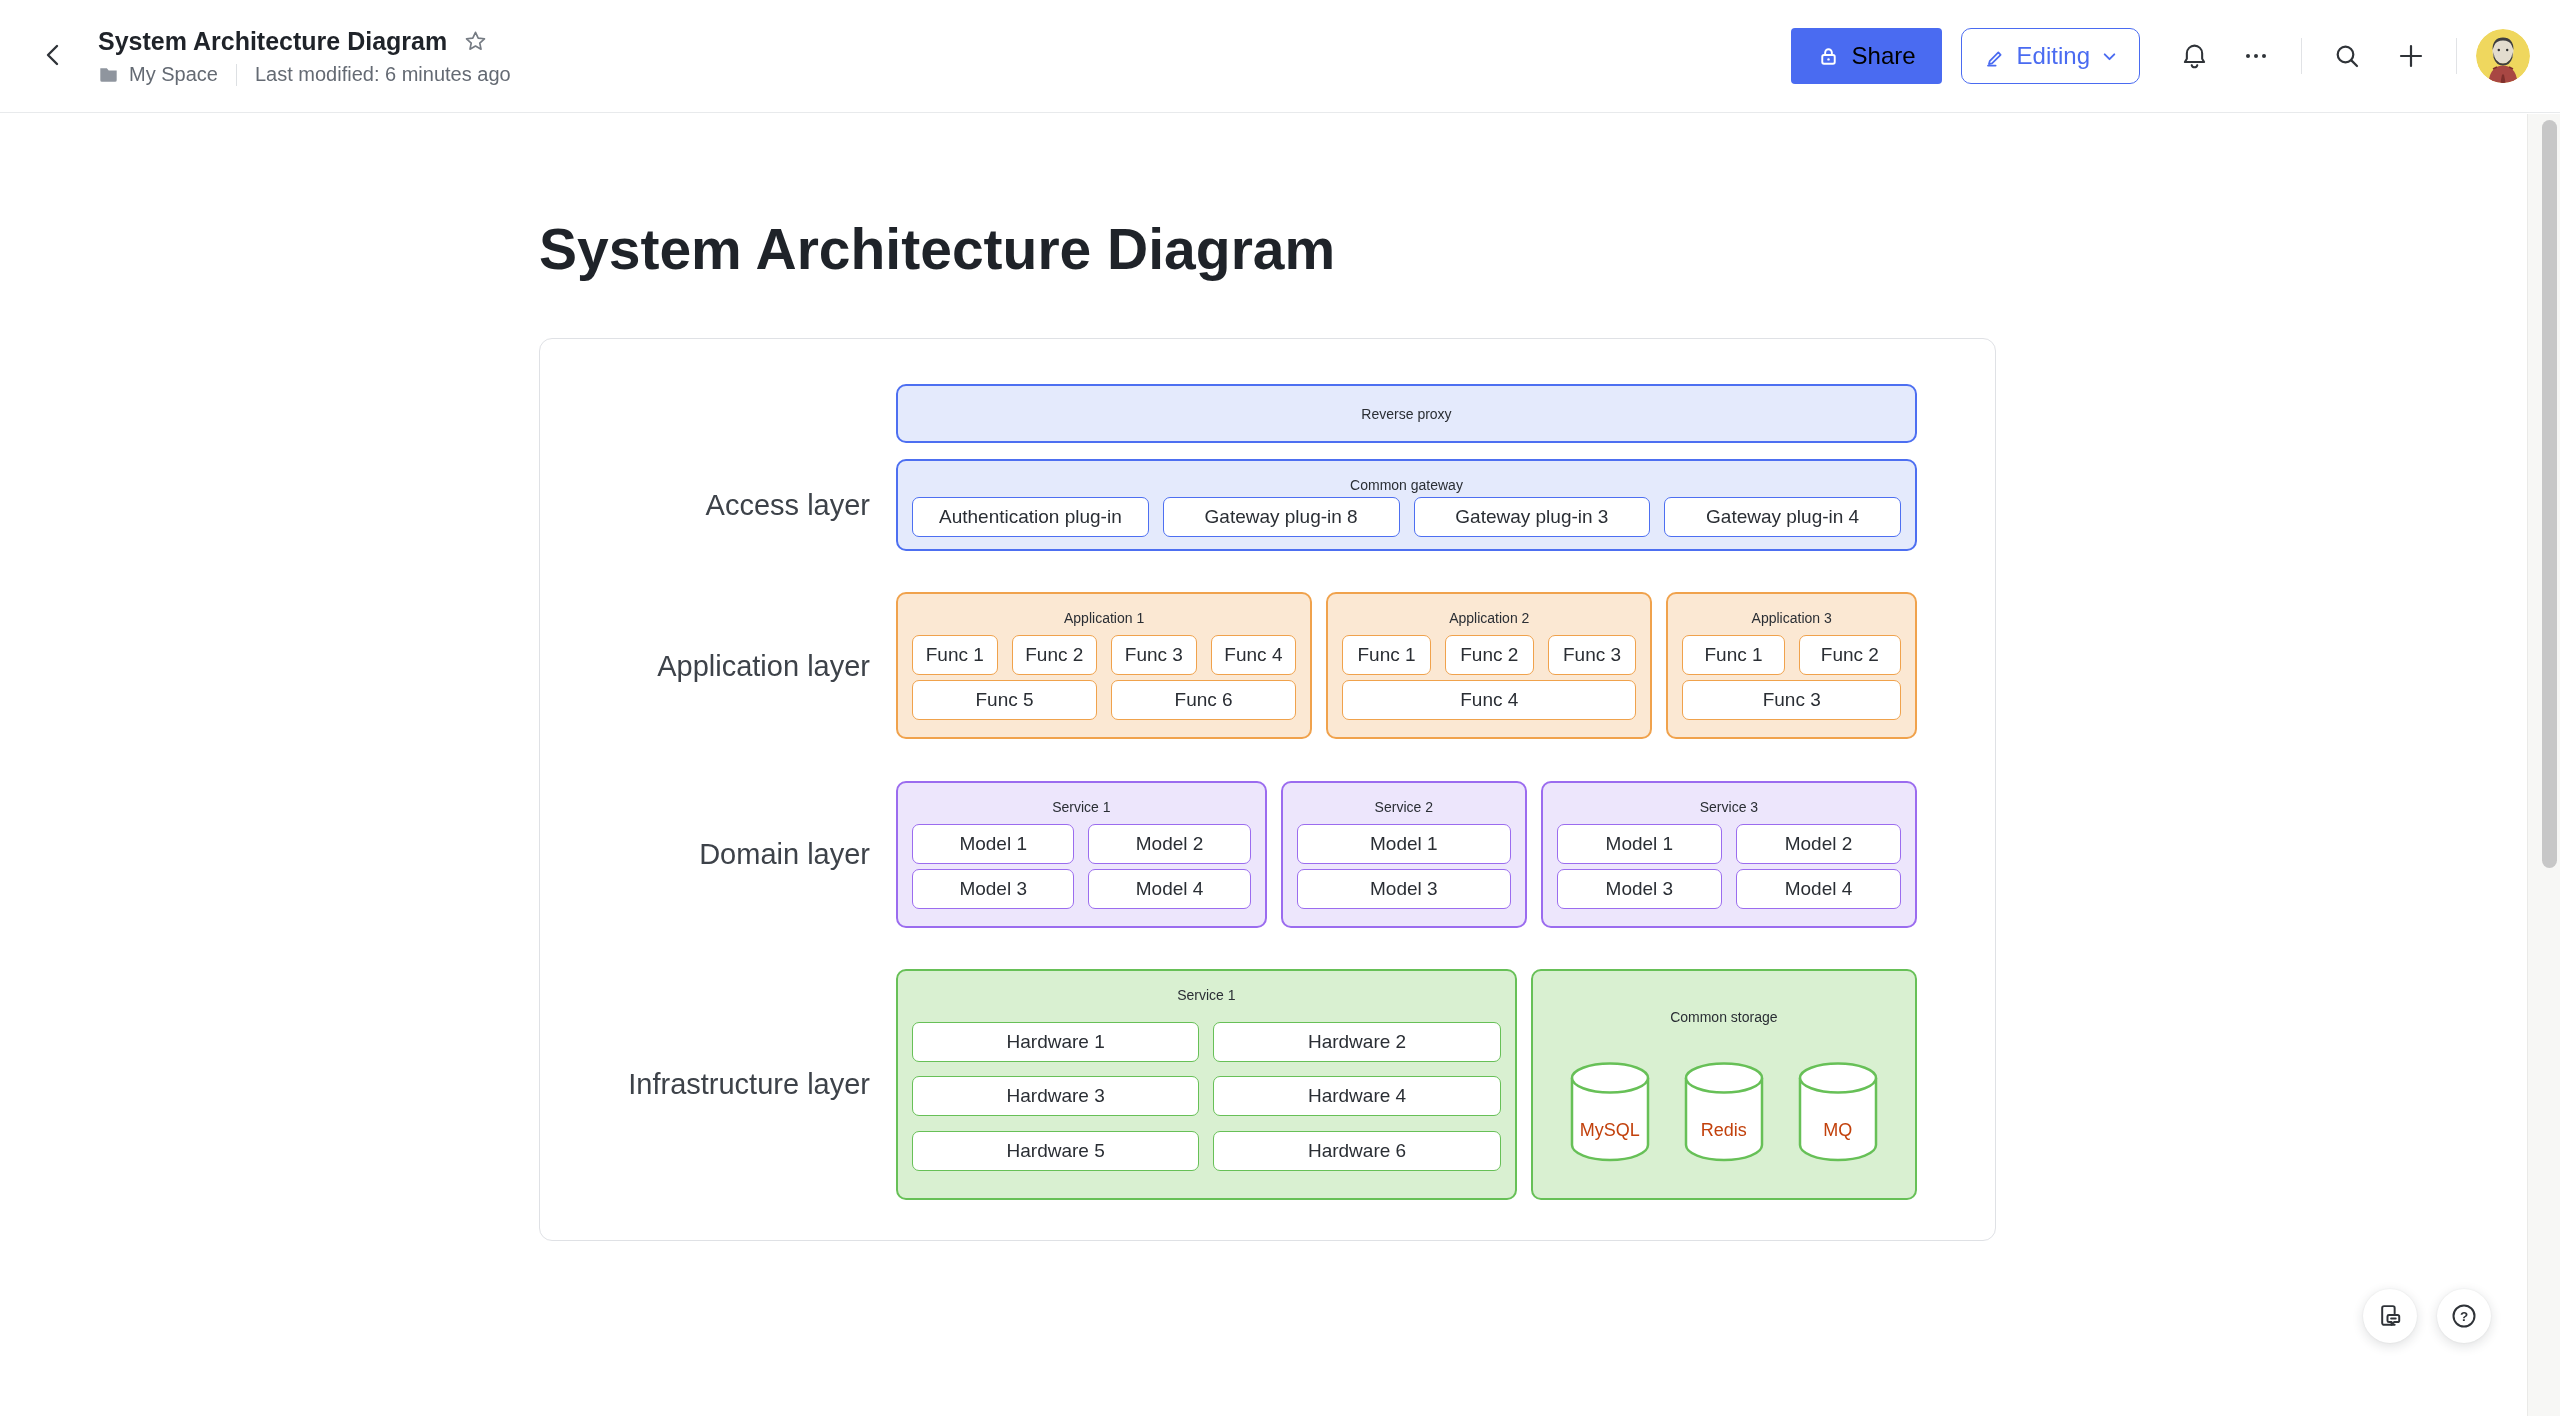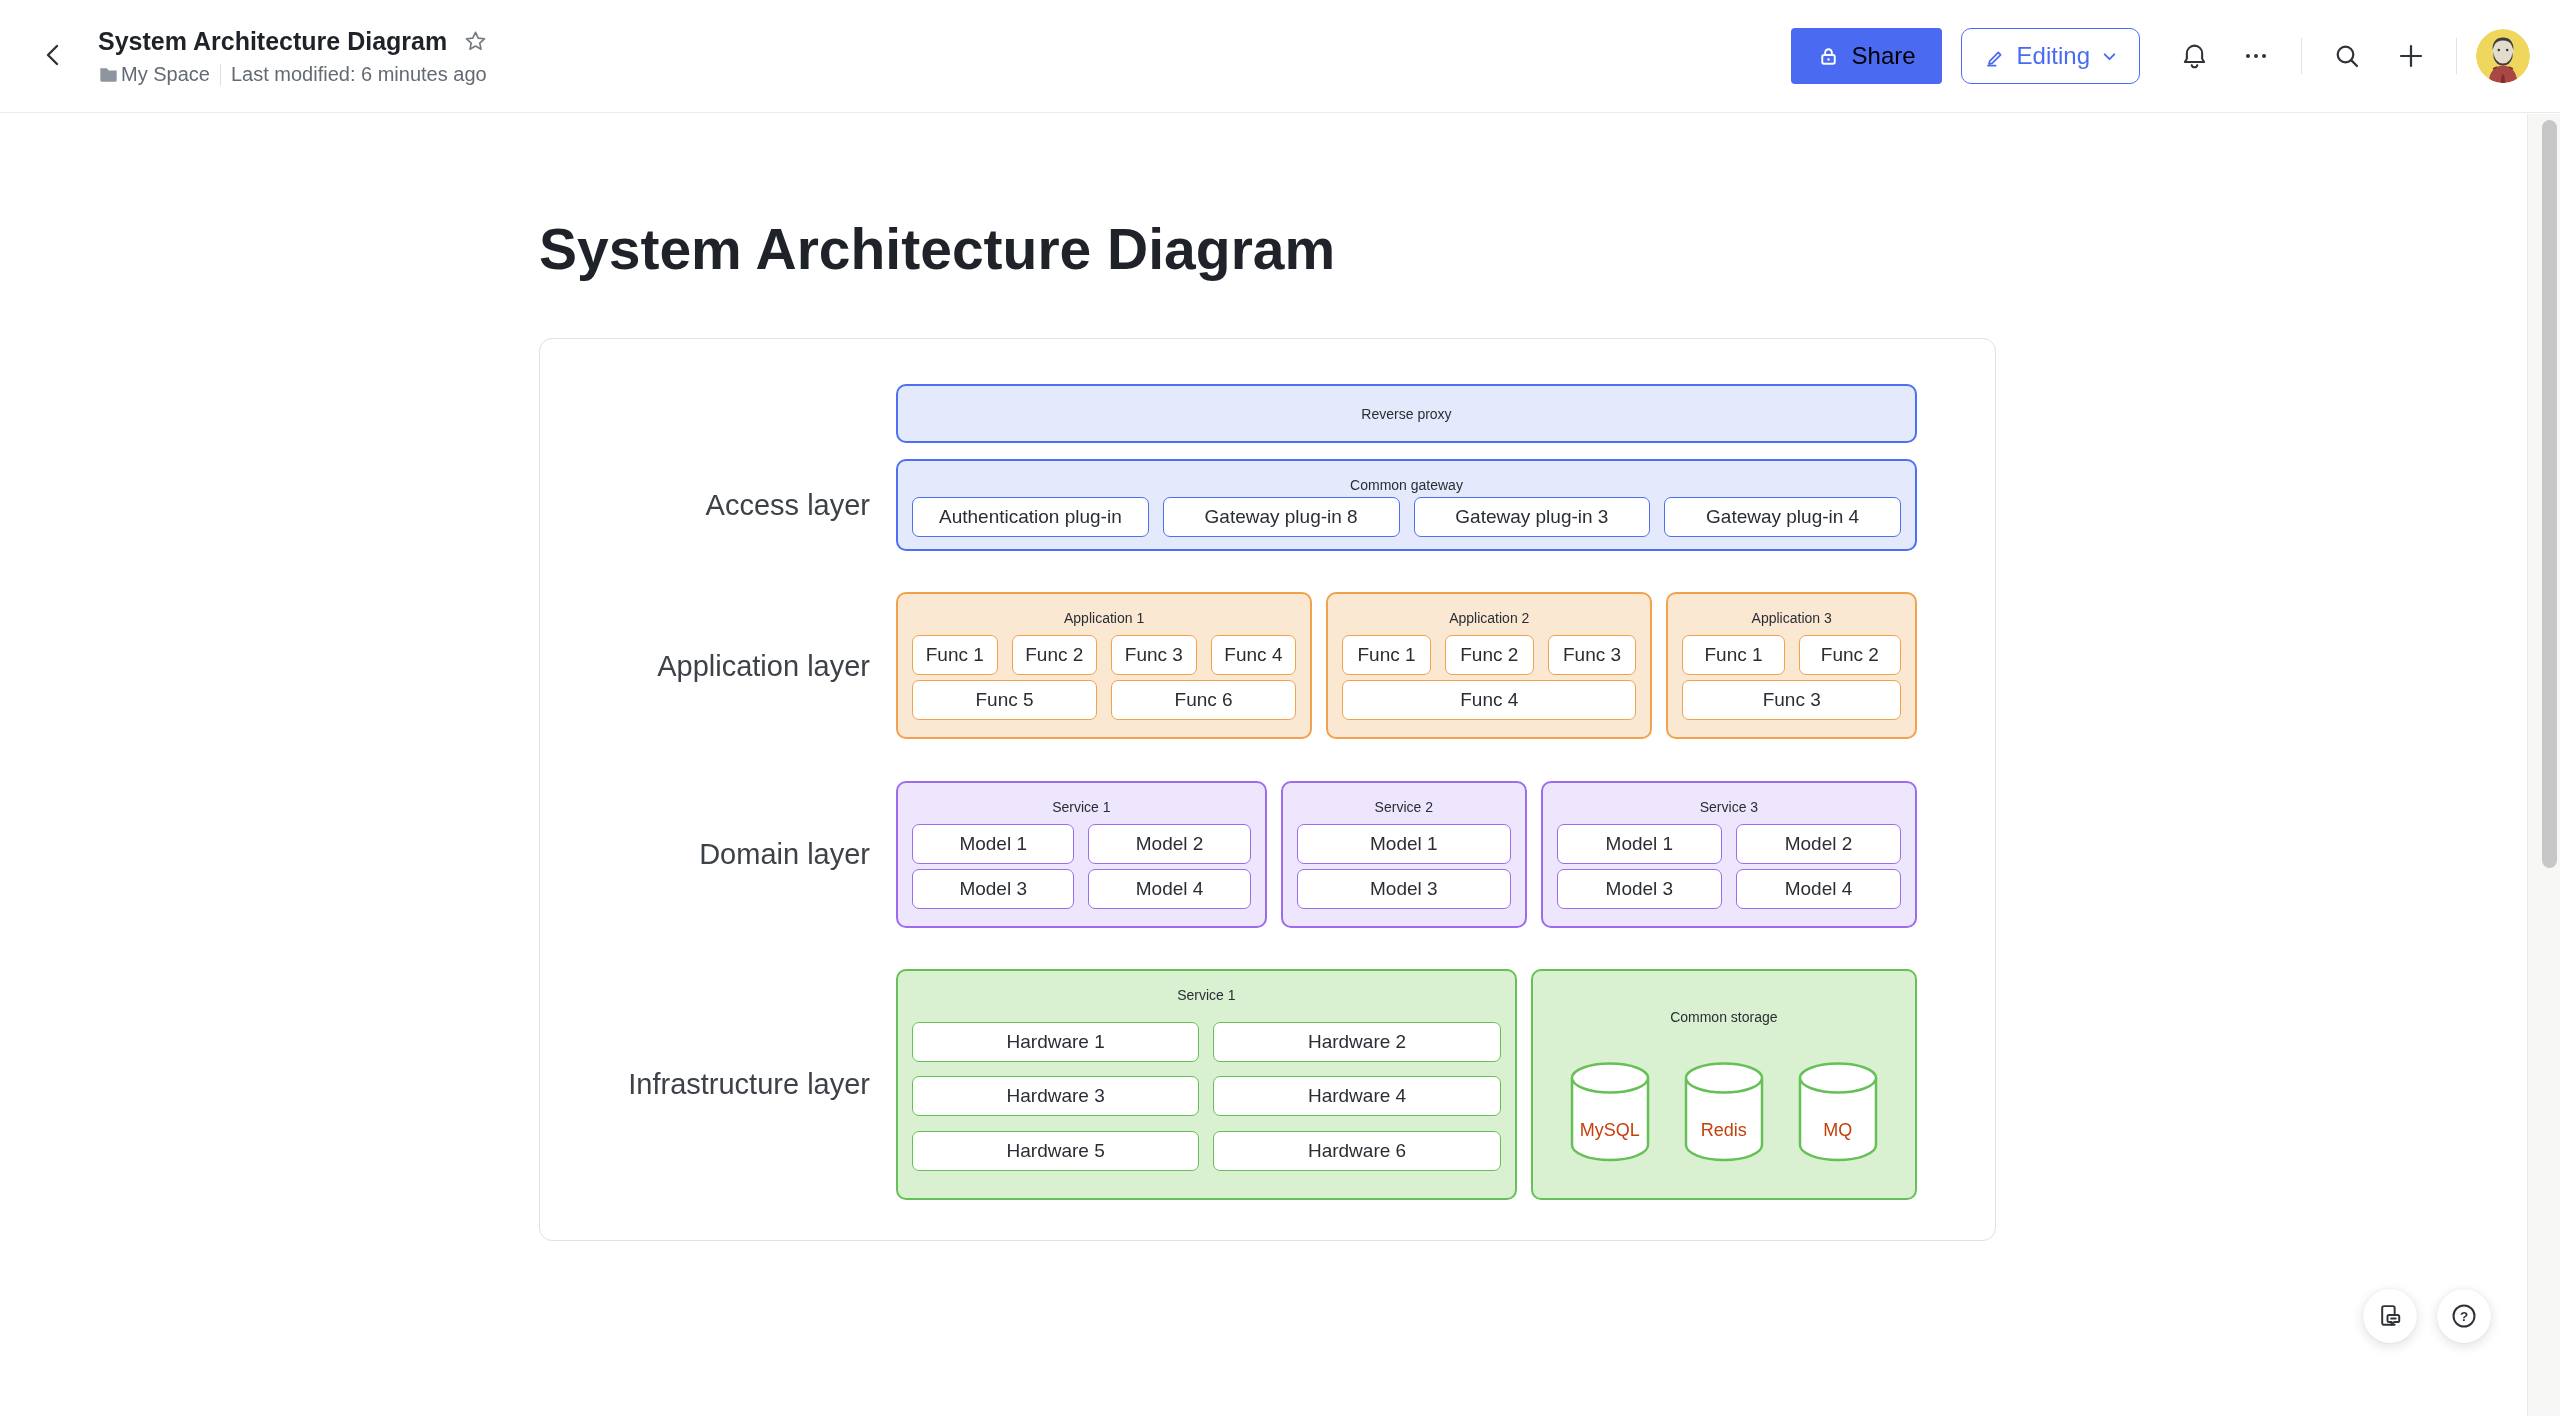--- a/index.html
+++ b/index.html
@@ -18,21 +18,21 @@
   }
   .icon-btn {
     border:none; background:transparent; padding:0; cursor:pointer;
     display:flex; align-items:center; justify-content:center;
     width:52px; height:52px; border-radius:10px;
   }
   .back-btn { width:46px; height:46px; }
   .title-wrap { margin-left:22px; display:flex; flex-direction:column; justify-content:center; }
   .title-row { display:flex; align-items:center; gap:16px; }
   .doc-title { font-size:25px; font-weight:600; color:#1F2329; line-height:30px; }
-  .meta-row { display:flex; align-items:center; gap:2px; margin-top:7px; font-size:20px; color:#646A73; }
+  .meta-row { display:flex; align-items:center; gap:10px; margin-top:7px; font-size:20px; color:#646A73; }
   .meta-divider { width:1px; height:22px; background:#DDE0E3; margin:0 8px; }
   .header-right { margin-left:auto; display:flex; align-items:center; padding-right:30px; }
   .share-btn {
     display:flex; align-items:center; gap:12px; height:56px; padding:12px 26px;
     background:var(--accent); color:#000000; font-size:24px; font-weight:500;
     border:none; border-radius:4px; cursor:pointer;
   }
   .editing-btn {
     display:flex; align-items:center; gap:11px; height:56px; padding:0 21px;
     background:#fff; color:var(--accent); font-size:24px; font-weight:500;

